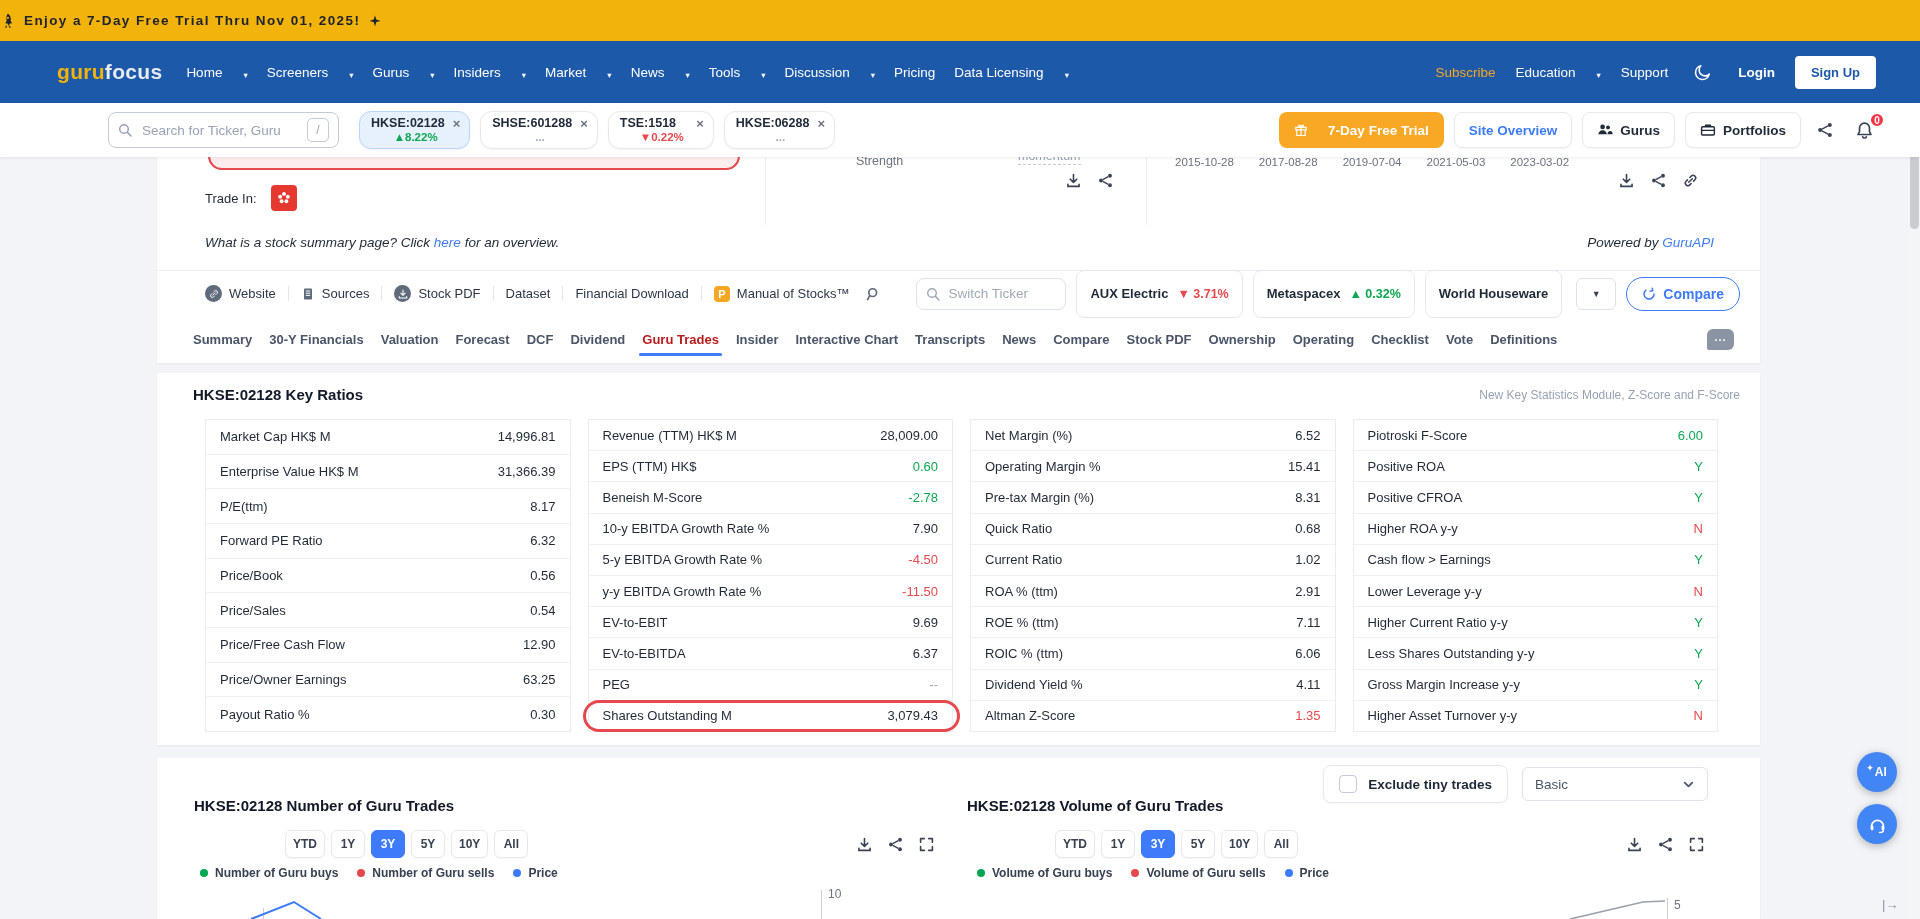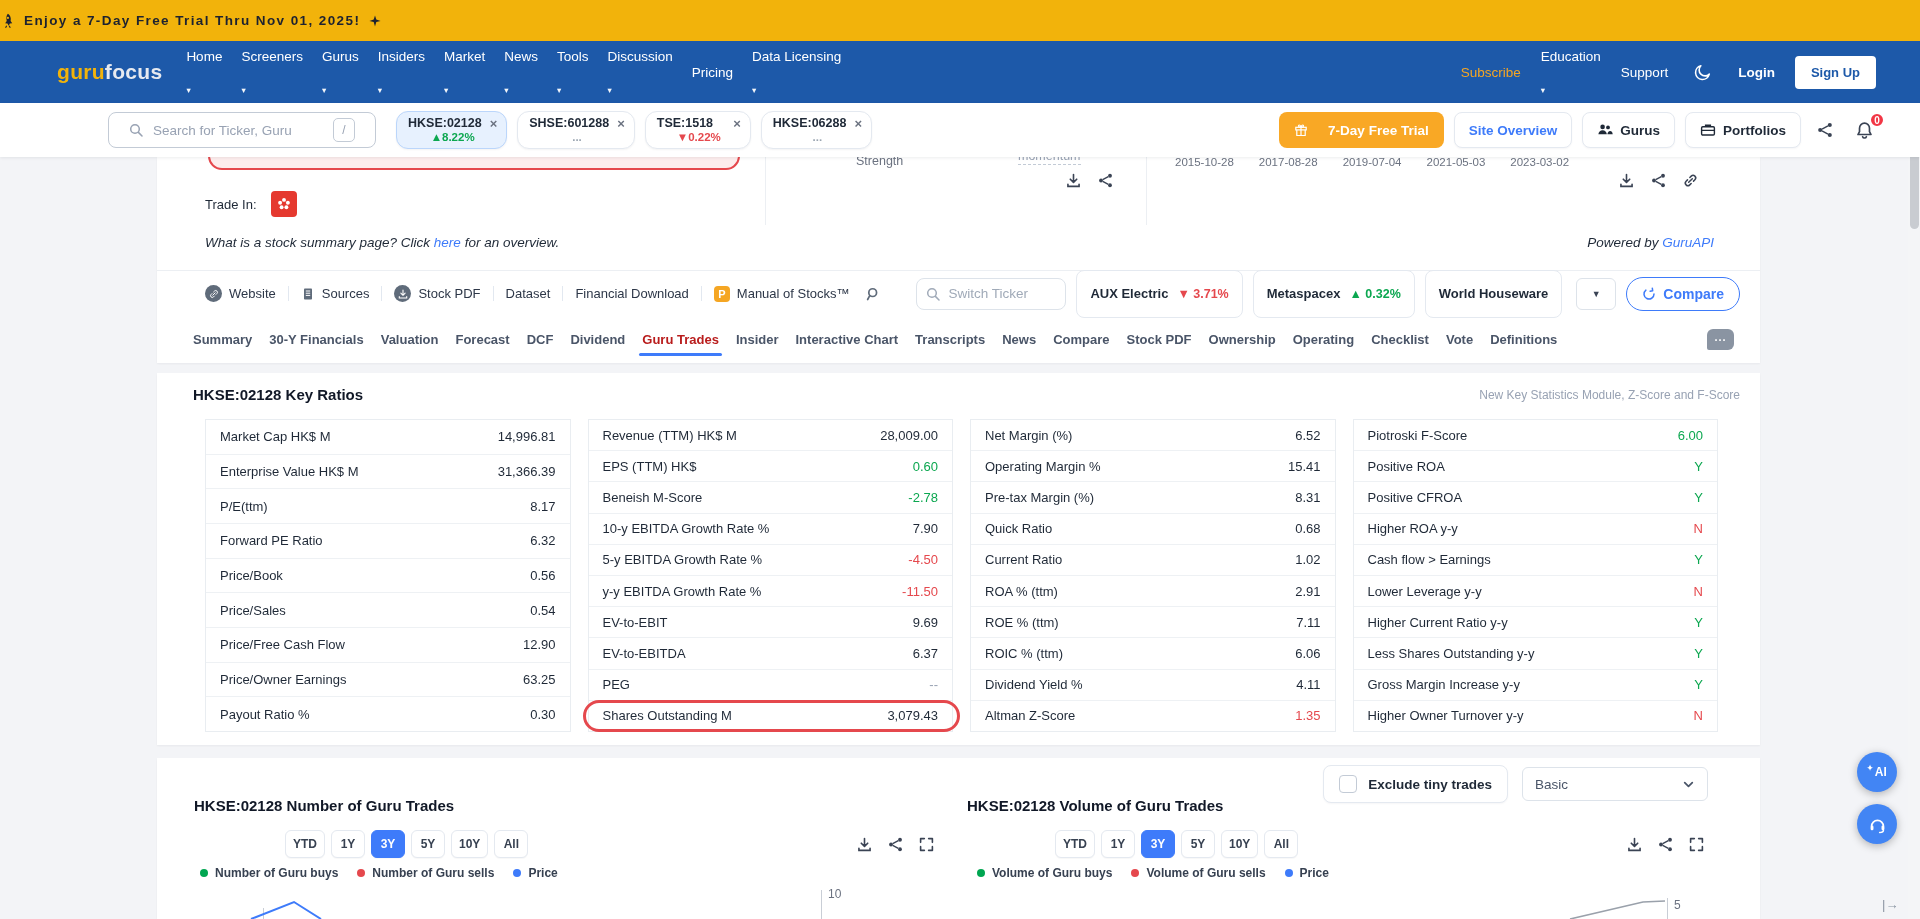--- a/index.html
+++ b/index.html
@@ -15,35 +15,35 @@
   .banner { position:absolute; top:0; left:0; width:1920px; height:41px; background:#F2B30B;
     display:flex; align-items:center; justify-content:flex-start; gap:9px;
     font-weight:bold; font-size:13.5px; letter-spacing:1.4px; color:#1D2230; cursor:pointer; }
 
   
   .navbar { position:absolute; top:41px; left:0; width:1920px; height:62px; background:#1D59A9;
     display:flex; align-items:center; padding:0 44px 0 57px; color:#fff; }
   .logo { font-size:21px; font-weight:bold; margin-right:24px; letter-spacing:.3px; cursor:pointer; }
   .logo .g1 { color:#F2B30B; } .logo .g2 { color:#E7EAF0; }
   .nav-menu { display:flex; align-items:center; }
-  .nav-item { font-size:13.5px; margin-right:19px; display:flex; align-items:flex-start; gap:21px; cursor:pointer; white-space:nowrap;flex-direction:column; }
+  .nav-item { font-size:13.5px; margin-right:19px; display:flex; align-items:flex-end; gap:21px; cursor:pointer; white-space:nowrap; }
   .caret { font-size:8.5px; opacity:.95; }
   .nav-right { margin-left:auto; display:flex; align-items:center; gap:20px; }
   .nav-right .nav-item { margin-right:0; }
   .subscribe { color:#F5A623; font-size:13.5px; cursor:pointer; }
   .login { font-weight:bold; font-size:13.5px; cursor:pointer; }
   .signup-btn { background:#fff; color:#1D59A9; font-weight:bold; font-size:13px; padding:9px 16px;
     border-radius:4px; cursor:pointer; }
 
   
   .tickerbar { position:absolute; top:103px; left:0; width:1920px; height:54px; background:#fff;
     box-shadow:0 1px 3px rgba(16,24,40,.08); display:flex; align-items:center;
     padding:0 42px 0 108px; z-index:4; }
-  .search-box { width:268px; height:36px; border:1.5px solid #C3CBD6; border-radius:8px;
-    display:flex; align-items:center; gap:8px; padding:0 20px; color:#98A2B3; background:#fff; }
+  .search-box { width:231px; height:36px; border:1.5px solid #C3CBD6; border-radius:8px;
+    display:flex; align-items:center; gap:8px; padding:0 9px; color:#98A2B3; background:#fff; }
   .search-box input { border:none; outline:none; flex:1; font-size:13.5px; color:#5B6573; min-width:0;
     font-family:inherit; background:transparent; }
   .search-box input::placeholder { color:#98A2B3; }
   .slash-key { width:22px; height:24px; border:1px solid #C3CBD6; border-radius:5px; flex:0 0 auto;
     display:flex; align-items:center; justify-content:center; font-size:12px; color:#98A2B3; }
   .ticker-tabs { display:flex; gap:10px; margin-left:20px; }
   .ticker-tab { min-width:106px; border:1px solid #E4E9F0; border-radius:12px; background:#fff;
     padding:4px 9px 3px 11px; cursor:pointer; box-shadow:0 1px 2px rgba(16,24,40,.05); }
   .ticker-tab.active { background:#E7F1FE; border-color:#BBD6FB; }
   .tt-top { display:flex; align-items:center; gap:8px; font-size:12.5px; font-weight:bold; color:#1F2937; }
@@ -68,21 +68,21 @@
     box-shadow:0 1px 2px rgba(16,24,40,.05); }
   #card-summary { top:157px; height:206px; }
   #card-ratios  { top:373px; height:372px; }
   #card-guru    { top:758px; height:161px; overflow:hidden; }
 
   
   .panel-strip { position:relative; height:68px; display:flex; overflow:hidden; }
   .panel-left { width:609px; border-right:1px solid #ECEFF3; position:relative; }
   .alert-cut { position:absolute; left:51px; top:-4px; width:532px; height:17px; background:#FDEDED;
     border:2px solid #E5484D; border-top:none; border-radius:0 0 14px 14px; }
-  .trade-in { position:absolute; left:48px; top:34px; display:flex; align-items:center; gap:14px;
+  .trade-in { position:absolute; left:48px; top:28px; display:flex; align-items:center; gap:14px;
     font-size:13px; color:#1F2937; }
   .hk-flag { width:26px; height:26px; background:#E5392F; border-radius:4px; display:flex;
     align-items:center; justify-content:center; }
   .panel-mid { width:381px; border-right:1px solid #ECEFF3; position:relative; }
   .strength-label { position:absolute; left:90px; top:-3px; font-size:12.5px; color:#6B7280; }
   .momentum-label { position:absolute; left:252px; top:-8px; font-size:12.5px; color:#98A2B3;
     border-bottom:1px dashed #C3CBD6; padding-bottom:1px; }
   .mid-icons { position:absolute; left:300px; top:16px; display:flex; gap:17px; color:#3A4354; }
   .mid-icons > *, .right-icons > * { cursor:pointer; }
   .panel-right { flex:1; position:relative; }
@@ -725,21 +725,21 @@
         </div>
         <div class="kr-row">
           <span class="kr-label">Less Shares Outstanding y-y</span>
           <span class="kr-val green">Y</span>
         </div>
         <div class="kr-row">
           <span class="kr-label">Gross Margin Increase y-y</span>
           <span class="kr-val green">Y</span>
         </div>
         <div class="kr-row">
-          <span class="kr-label">Higher Owner Turnover y-y</span>
+          <span class="kr-label">Higher Asset Turnover y-y</span>
           <span class="kr-val red">N</span>
         </div>
       </div>
     </div>
 </div>
 
 <div class="card" id="card-guru">
   <div class="gt-controls">
     <div class="exclude-box">
       <span class="checkbox"></span>

